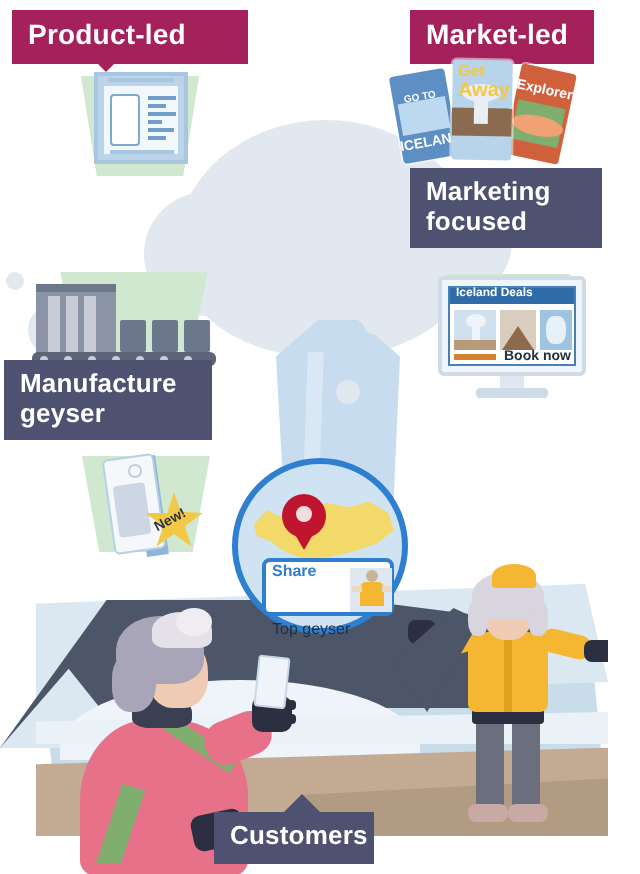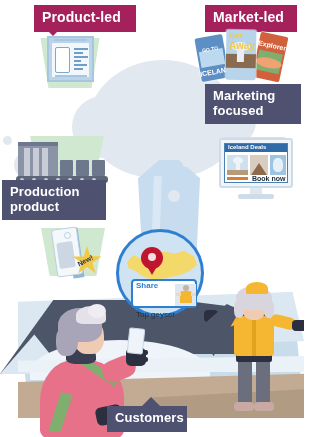--- a/index.html
+++ b/index.html
@@ -213,21 +213,21 @@
     <div class="photo-sky"></div>
     <div class="mountain-r"></div>
     <div class="mountain-l"></div>
     <div class="mountain-l2"></div>
     <div class="glacier"></div>
     <div class="snow-strip"></div>
     <div class="ground"></div>
     <div class="ground-dark"></div>
   </div>
 
-  <div class="chip hdr" style="left:6px;top:5px;width:102px;font-size:14px;margin-left:28px;">
+  <div class="chip hdr" style="left:6px;top:5px;width:118px;font-size:14px;">
     <span>Product-led</span>
   </div>
   <div class="arrow-down" style="left:44px;top:27px;"></div>
 
   <div class="chip hdr" style="left:205px;top:5px;width:92px;font-size:14px;">
     <span>Market-led</span>
   </div>
   <div class="arrow-down" style="left:242px;top:27px;"></div>
 
   <div class="trap" style="left:34px;top:38px;width:72px;height:50px;"></div>
@@ -257,21 +257,21 @@
     <div class="belt" style="left:2px;top:38px;width:92px;height:7px;"></div>
     <div class="belt-dot" style="left:6px;top:40px;width:4px;height:4px;"></div>
     <div class="belt-dot" style="left:18px;top:40px;width:4px;height:4px;"></div>
     <div class="belt-dot" style="left:30px;top:40px;width:4px;height:4px;"></div>
     <div class="belt-dot" style="left:42px;top:40px;width:4px;height:4px;"></div>
     <div class="belt-dot" style="left:54px;top:40px;width:4px;height:4px;"></div>
     <div class="belt-dot" style="left:66px;top:40px;width:4px;height:4px;"></div>
     <div class="belt-dot" style="left:78px;top:40px;width:4px;height:4px;"></div>
   </div>
   <div class="chip" style="left:2px;top:180px;width:104px;font-size:13px;">
-    <span>Production product</span>
+    <span>Manufacture geyser</span>
   </div>
 
   <div class="trap" style="left:34px;top:228px;width:78px;height:48px;"></div>
   <div class="abs" style="left:48px;top:226px;width:56px;height:54px;">
     <div class="pkg-strip" style="left:22px;top:2px;width:11px;height:50px;transform:rotate(-8deg);"></div>
     <div class="pkg" style="left:6px;top:2px;width:26px;height:48px;transform:rotate(-8deg);"></div>
     <div class="pkg-hole" style="left:16px;top:6px;"></div>
     <div class="pkg-phone" style="left:10px;top:16px;width:16px;height:26px;transform:rotate(-8deg);"></div>
     <div class="star" style="left:24px;top:20px;"></div>
     <div class="star-txt" style="left:29px;top:31px;">New!</div>

